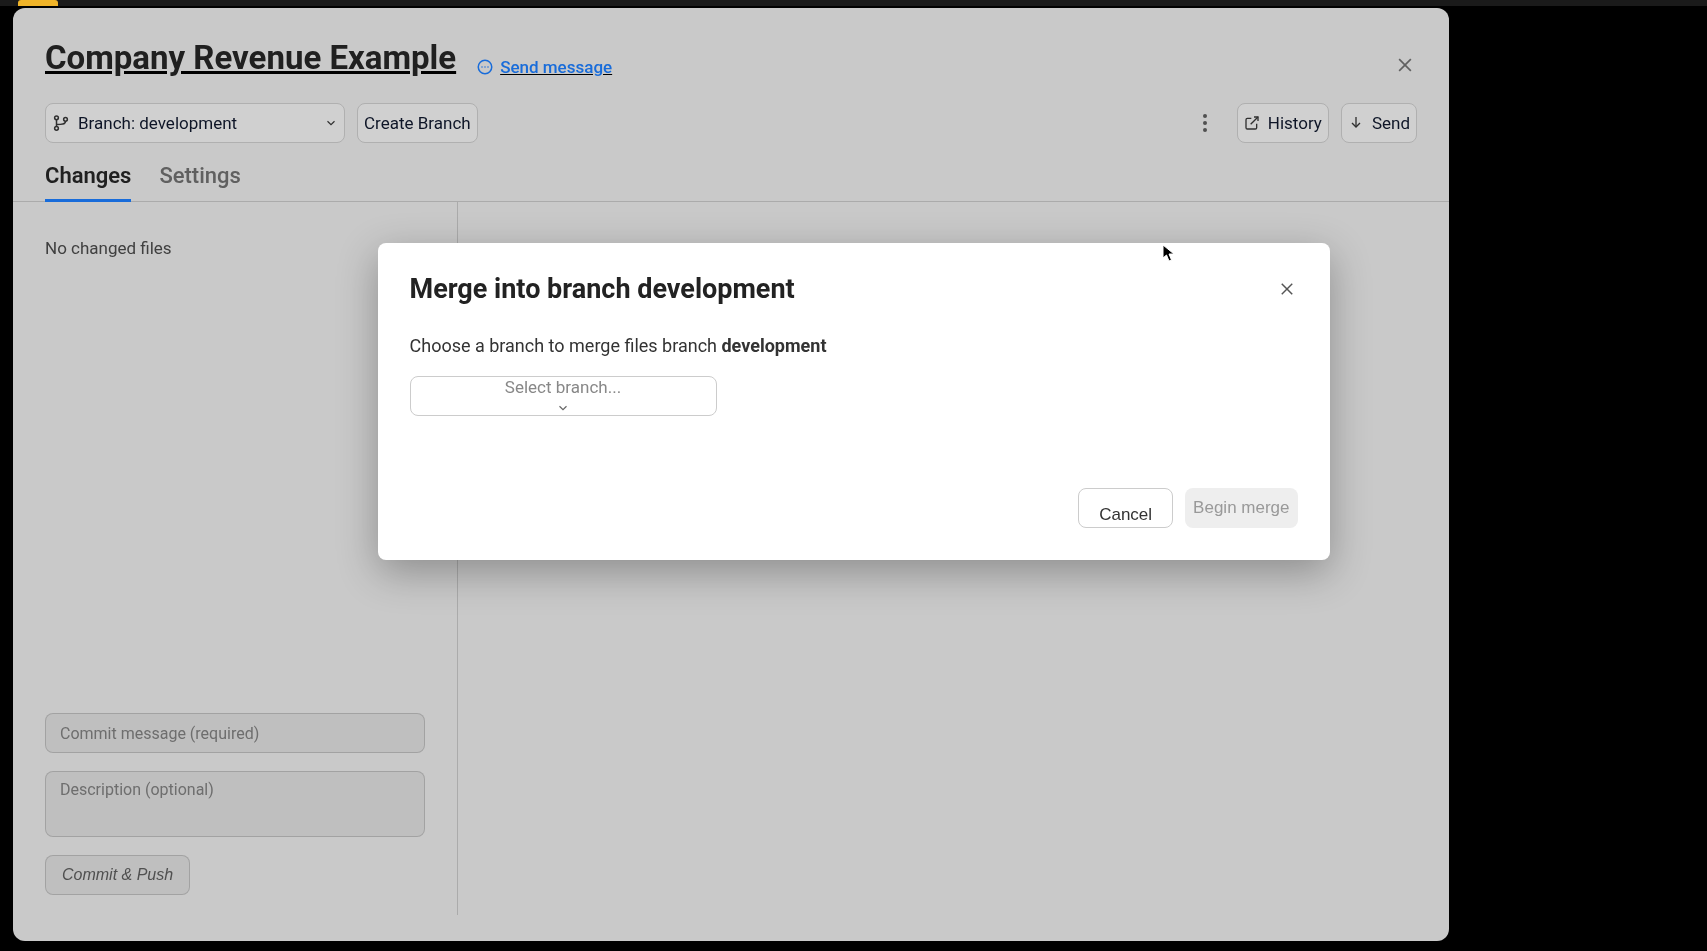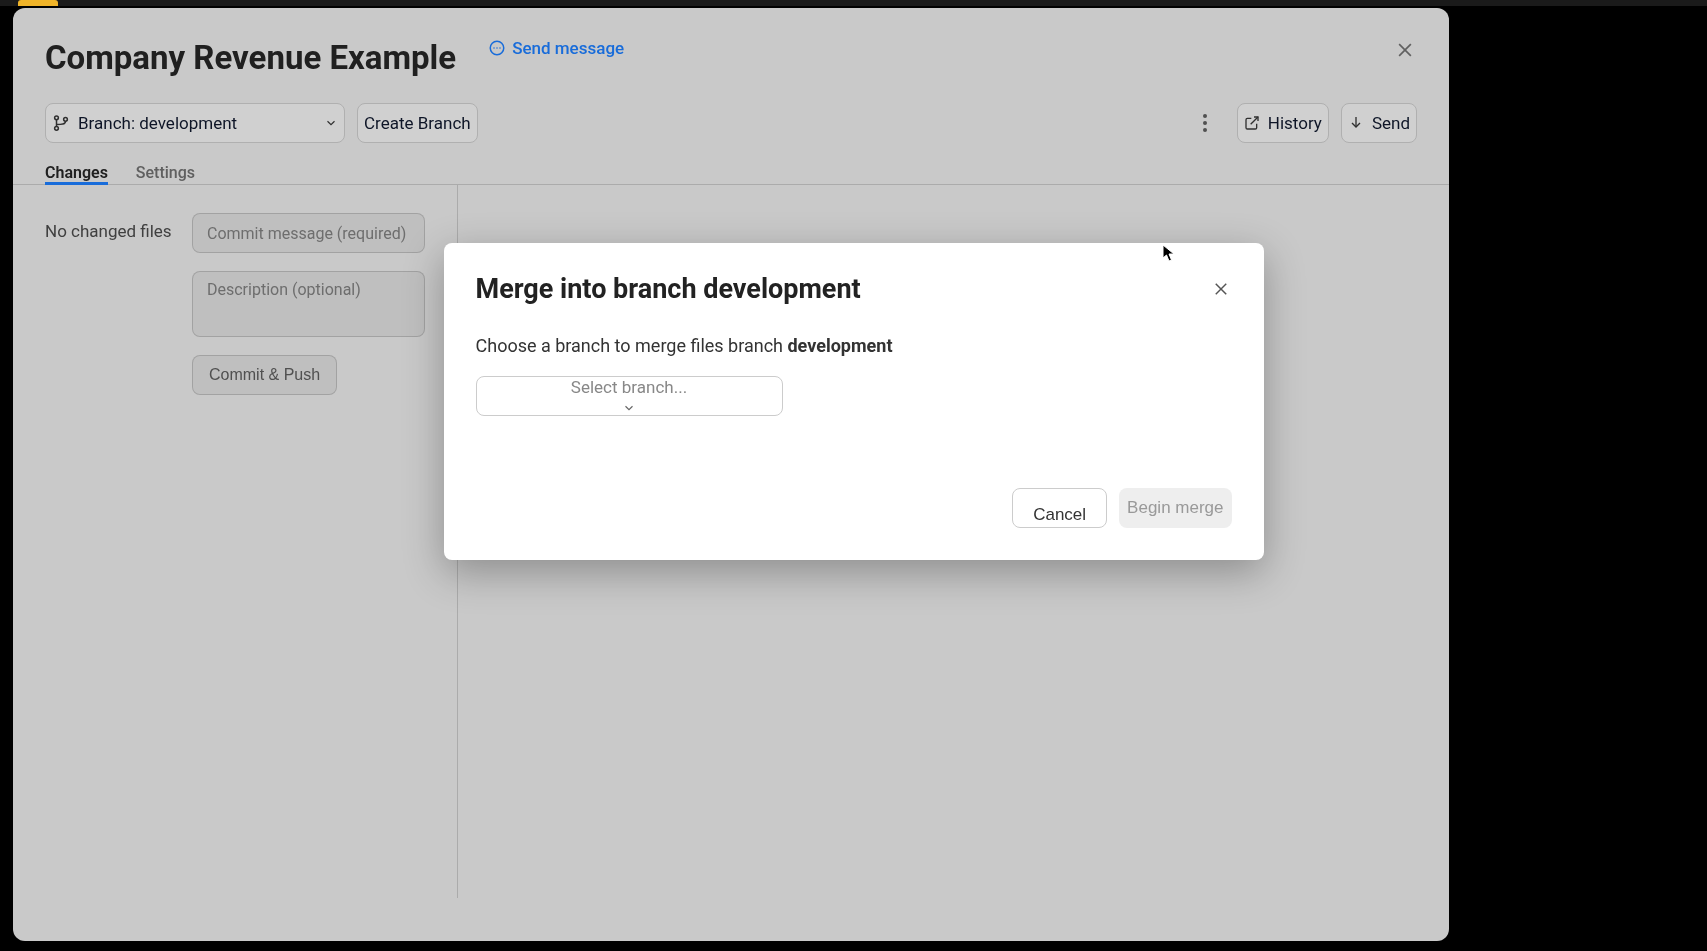--- a/index.html
+++ b/index.html
@@ -47,23 +47,24 @@
     .dim-overlay {
       position: absolute;
       inset: 0;
       background: rgba(0, 0, 0, 0.06);
       border-radius: 12px;
       pointer-events: none;
     }
 
     .page-header {
       display: flex;
-      align-items: flex-start;
+      align-items: flex-end;
       padding: 30px 32px 18px 32px;
-      gap: 28px;
+      gap: 16px;
+      text-decoration: underline;
     }
 
     .page-title {
       font-size: 33px;
       font-weight: 700;
       color: #222;
     }
 
     .feedback-link {
       display: inline-flex;
@@ -139,22 +140,22 @@
     }
 
     .tabs {
       display: flex;
       gap: 28px;
       padding: 20px 32px 0 32px;
       border-bottom: 1px solid rgba(0,0,0,0.15);
     }
 
     .tab {
-      padding-bottom: 0;
-      font-size: 16px;
+      padding-bottom: 11px;
+      font-size: 22px;
       font-weight: 500;
       color: #666;
       cursor: pointer;
       border-bottom: 3px solid transparent;
       margin-bottom: -1px;
     }
 
     .tab.active {
       color: #222;
       font-weight: 600;
@@ -164,21 +165,21 @@
     .content-body {
       display: flex;
       height: calc(100% - 220px);
     }
 
     .left-panel {
       width: 445px;
       border-right: 1px solid rgba(0,0,0,0.15);
       padding: 28px 32px 20px 32px;
       display: flex;
-      flex-direction: row;
+      flex-direction: column;
     }
 
     .no-changes {
       font-size: 17px;
       color: #444;
       margin-top: 8px;
     }
 
     .panel-spacer {
       flex: 1;
@@ -213,39 +214,40 @@
     .btn-commit {
       align-self: flex-start;
       height: 40px;
       padding: 0 16px;
       border: 1px solid rgba(0,0,0,0.15);
       background: rgba(0,0,0,0.05);
       border-radius: 8px;
       font-size: 16px;
       color: #555;
       cursor: pointer;
+      font-style: italic;
     }
 
     .right-panel {
       flex: 1;
     }
 
     
     .modal-overlay {
       position: absolute;
       inset: 0;
       display: flex;
       align-items: flex-start;
       justify-content: center;
       z-index: 100;
     }
 
     .modal {
       margin-top: 243px;
-      width: 820px;
+      width: 952px;
       background: #fff;
       border-radius: 8px;
       box-shadow: 0 12px 40px rgba(0,0,0,0.3);
       padding: 30px 32px 32px 32px;
     }
 
     .modal-header {
       display: flex;
       align-items: center;
       justify-content: space-between;

